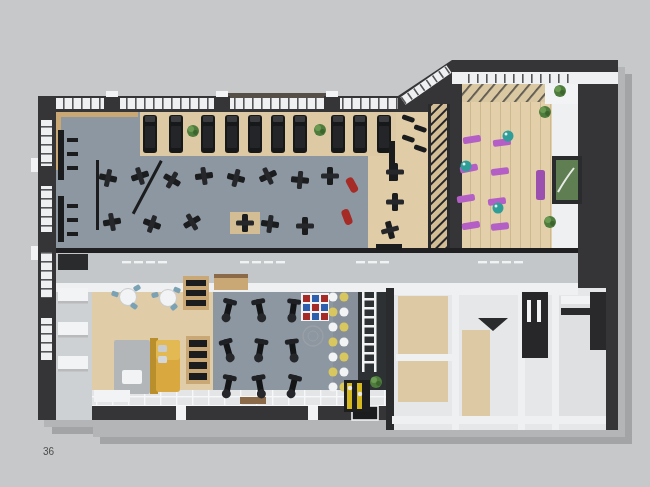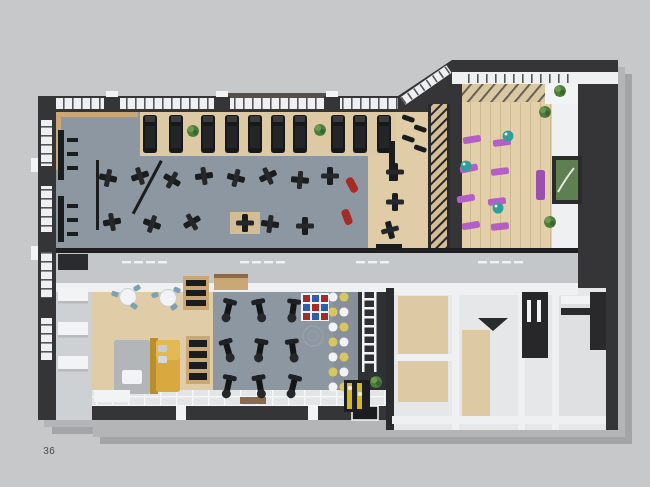--- a/index.html
+++ b/index.html
@@ -1,20 +1,20 @@
 <!DOCTYPE html>
 <html><head>
 <meta charset="utf-8">
 <style>
   html,body{margin:0;padding:0;}
   .page{position:relative;width:650px;height:487px;background:#c7c8c9;overflow:hidden;
         font-family:"Liberation Serif", serif;}
   .plan-svg{position:absolute;left:0;top:0;}
   .page-number{position:absolute;left:43px;top:446px;font-size:10px;color:#4c4c4c;
-               font-family:Liberation Mono, monospace;}
+               font-family:Liberation Sans, sans-serif;}
   
   .bg{fill:#c7c8c9}
   .shadow{fill:#a3a4a6}
   .plinth{fill:#b4b5b7}
   .wall-dark{fill:#353538}
   .wall-darker{fill:#202022}
   .wall-cap-wood{fill:#564f47}
   .wall-white{fill:#eef0f1}
   .floor-gym{fill:#8d97a1}
   .floor-gym2{fill:#87909a}

